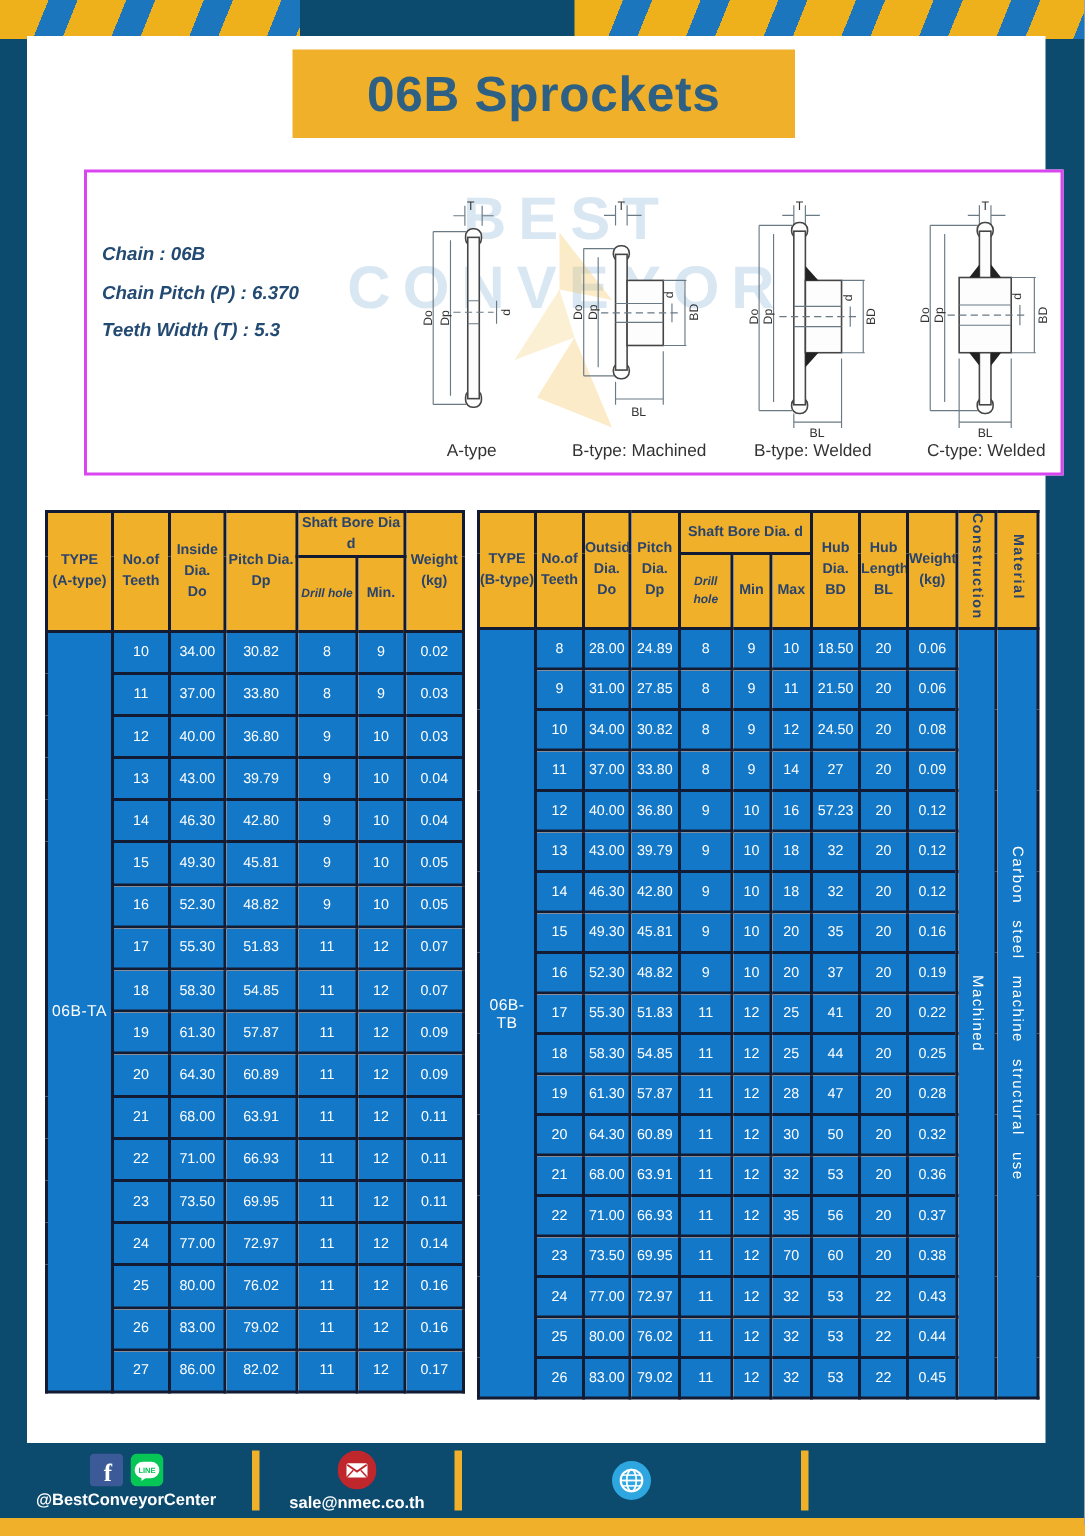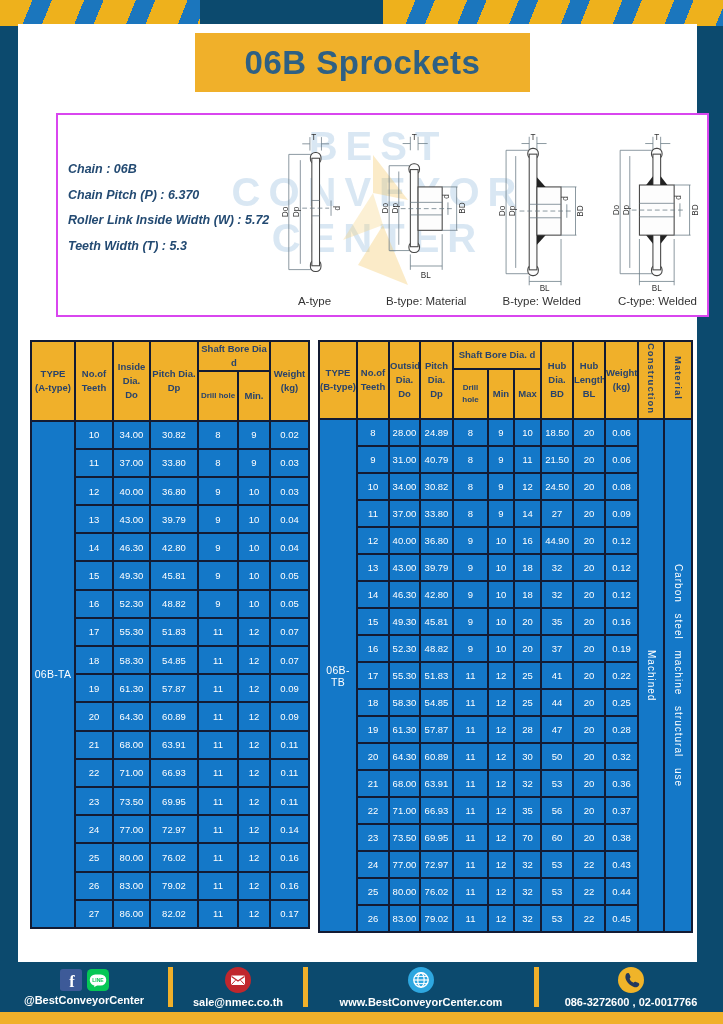--- a/index.html
+++ b/index.html
@@ -40,21 +40,21 @@
   #table-b{left:300px; width:375px;}
   th,td{border:2px solid #131b33; text-align:center; vertical-align:middle; padding:0; overflow:hidden;}
   thead th{background:#f0b02a; color:#29436b; font-weight:700; font-size:9.5px; line-height:1.45; white-space:pre-line;}
   tr.h1 th{height:26px;} tr.h2 th{height:48px;}
   tbody td{background:#1478c8; color:#fff; font-size:9.5px; font-weight:400;}
   #table-a tbody td{height:26.2px;}
   #table-b tbody td{height:25px;}
   td.type-merged-cell{font-size:10.5px; letter-spacing:.3px;margin-top:12px;}
   .vhead{writing-mode:vertical-rl; margin:0 auto; letter-spacing:1px;}
   td.vcell{writing-mode:vertical-rl; letter-spacing:1px; font-size:10px; word-spacing:7px;}
-  th.small{font-size:8px;}
+  th.small{font-size:8px;font-style:italic;}
 
   
   .footer{position:absolute; left:0; right:0; bottom:12px; height:50px; display:flex; align-items:center; color:#fff;}
   .footer-item{display:flex; flex-direction:column; align-items:center; justify-content:center; gap:3px;}
   .fi-1{width:168px;} .fi-2{width:130px;} .fi-3{width:226px;} .fi-4{flex:1;}
   .footer-divider{width:5px; height:40px; background:#f0b02a;}
   .footer-label{font-size:11px; font-weight:700; white-space:nowrap;}
   .icon-row{display:flex; gap:5px; align-items:center;}
   .bottom-strip{position:absolute; left:0; right:0; bottom:0; height:12px; background:#f0b02a;}
 </style>
@@ -66,32 +66,30 @@
   <div class="stripe-band stripe-right"></div>
 
   <div class="content">
 
     <div class="title-box">06B Sprockets</div>
 
     <div class="specs-panel">
       <div class="watermark">
         <div>BEST</div>
         <div>CONVEYOR</div>
-        <div>CENTER</div>
       </div>
       <svg class="wm-bird" width="120" height="150" viewBox="0 0 120 150">
         <polygon points="60,10 95,55 60,48" fill="#f3c45a"></polygon>
         <polygon points="60,48 30,95 70,80" fill="#f6d27e"></polygon>
         <polygon points="70,80 95,140 45,120" fill="#f3c45a"></polygon>
       </svg>
 
       <div class="specs-text">
         <div>Chain  :  06B</div>
         <div>Chain Pitch (P)  :  6.370</div>
-        <div>Roller Link Inside Width (W)  :  5.72</div>
         <div>Teeth Width (T)  :  5.3</div>
       </div>
 
       <div class="diagrams">
 
         <div class="figure">
           <svg width="96" height="162" viewBox="0 0 100 168">
             <text class="dimtxt" x="56" y="9" text-anchor="middle">T</text>
             <line class="dline" x1="52" y1="13" x2="44" y2="13"></line>
               <line class="dline" x1="64" y1="13" x2="72" y2="13"></line>
@@ -139,21 +137,21 @@
             <text class="dimtxt" transform="rotate(-90 77 68)" x="77" y="71" text-anchor="middle">d</text>
             <line class="dline" x1="88" y1="58" x2="88" y2="103"></line>
             <line class="dline" x1="73" y1="58" x2="89" y2="58"></line>
               <line class="dline" x1="73" y1="103" x2="89" y2="103"></line>
             <text class="dimtxt" transform="rotate(-90 94 80)" x="94" y="83" text-anchor="middle">BD</text>
             <line class="dline" x1="40" y1="140" x2="73" y2="140"></line>
             <line class="dline" x1="40" y1="128" x2="40" y2="144"></line>
               <line class="dline" x1="73" y1="107" x2="73" y2="144"></line>
             <text class="dimtxt" x="56" y="152" text-anchor="middle">BL</text>
           </svg>
-          <div class="fig-caption">B-type: Material</div>
+          <div class="fig-caption">B-type: Machined</div>
         </div>
 
         <div class="figure">
           <svg width="104" height="162" viewBox="0 0 100 168">
             <text class="dimtxt" x="48" y="9" text-anchor="middle">T</text>
             <line class="dline" x1="44" y1="13" x2="36" y2="13"></line>
               <line class="dline" x1="52" y1="13" x2="62" y2="13"></line>
             <line class="dline" x1="44" y1="6" x2="44" y2="20"></line>
               <line class="dline" x1="52" y1="6" x2="52" y2="20"></line>
             <rect class="part" x="42.5" y="18" width="11" height="11" rx="5"></rect>
@@ -463,21 +461,21 @@
               <td>10</td>
               <td>18.50</td>
               <td>20</td>
               <td>0.06</td>
               <td rowspan="19" class="vcell">Machined</td>
               <td rowspan="19" class="vcell">Carbon steel machine structural use</td>
             </tr>
             <tr>
               <td>9</td>
               <td>31.00</td>
-              <td>40.79</td>
+              <td>27.85</td>
               <td>8</td>
               <td>9</td>
               <td>11</td>
               <td>21.50</td>
               <td>20</td>
               <td>0.06</td>
             </tr>
             <tr>
               <td>10</td>
               <td>34.00</td>
@@ -500,21 +498,21 @@
               <td>20</td>
               <td>0.09</td>
             </tr>
             <tr>
               <td>12</td>
               <td>40.00</td>
               <td>36.80</td>
               <td>9</td>
               <td>10</td>
               <td>16</td>
-              <td>44.90</td>
+              <td>57.23</td>
               <td>20</td>
               <td>0.12</td>
             </tr>
             <tr>
               <td>13</td>
               <td>43.00</td>
               <td>39.79</td>
               <td>9</td>
               <td>10</td>
               <td>18</td>
@@ -703,27 +701,19 @@
 
     <div class="footer-item fi-3">
       <svg width="26" height="26" viewBox="0 0 26 26">
         <circle cx="13" cy="13" r="13" fill="#2ea7e0"></circle>
         <circle cx="13" cy="13" r="7.2" fill="none" stroke="#ffffff" stroke-width="1.4"></circle>
         <ellipse cx="13" cy="13" rx="3.2" ry="7.2" fill="none" stroke="#ffffff" stroke-width="1.2"></ellipse>
         <line x1="5.8" y1="13" x2="20.2" y2="13" stroke="#ffffff" stroke-width="1.2"></line>
         <line x1="7" y1="9.4" x2="19" y2="9.4" stroke="#ffffff" stroke-width="1"></line>
         <line x1="7" y1="16.6" x2="19" y2="16.6" stroke="#ffffff" stroke-width="1"></line>
       </svg>
-      <div class="footer-label">www.BestConveyorCenter.com</div>
     </div>
     <div class="footer-divider"></div>
 
-    <div class="footer-item fi-4">
-      <svg width="26" height="26" viewBox="0 0 26 26">
-        <circle cx="13" cy="13" r="13" fill="#f0b429"></circle>
-        <path d="M8.2 6.8c1.4-1.3 2.8-.9 3.3.5l.8 2c.4 1 .1 1.8-.7 2.3.5 2.1 2 3.6 4.1 4.1.5-.8 1.3-1.1 2.3-.7l2 .8c1.4.5 1.8 1.9.5 3.3-1.3 1.4-3.7 1.9-6.6 0-2.9-1.9-5.3-4.3-6.2-7.2-.7-2.2-.1-4 .5-5.1z" fill="#23395e"></path>
-      </svg>
-      <div class="footer-label">086-3272600 , 02-0017766</div>
-    </div>
   </div>
 
   <div class="bottom-strip"></div>
 </div>
 
 </body></html>

